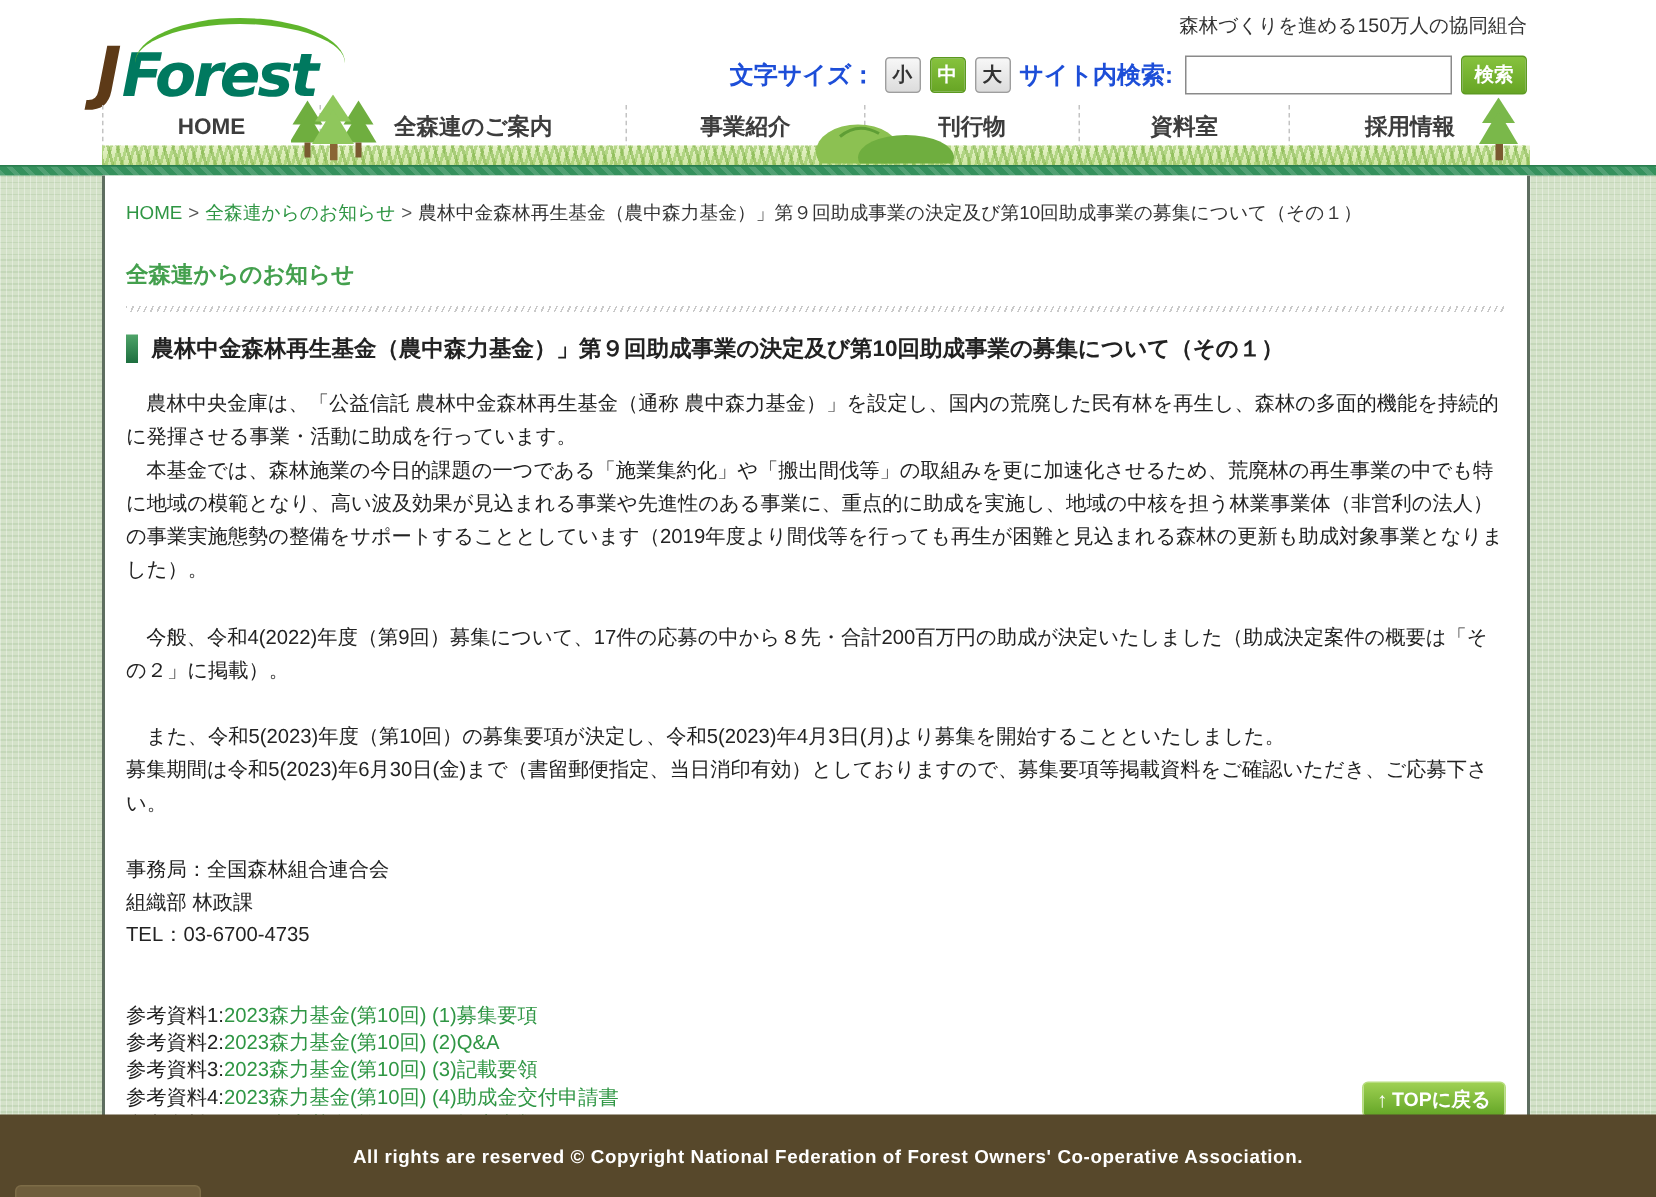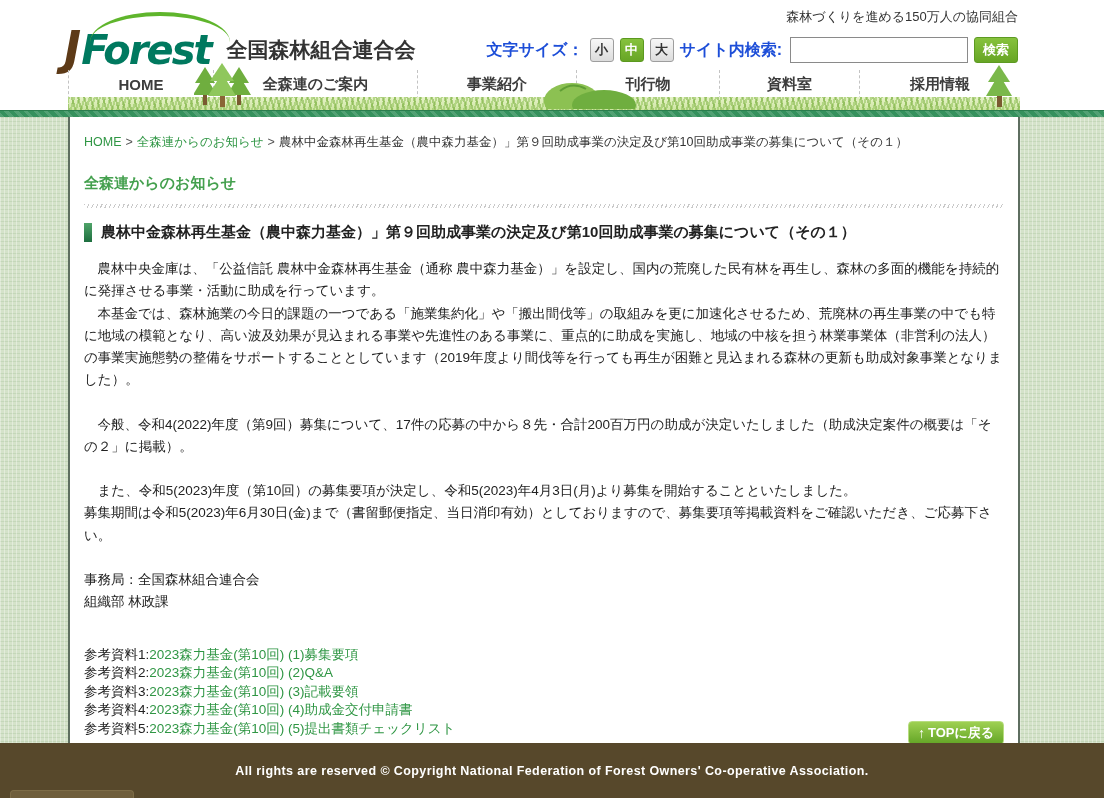--- a/index.html
+++ b/index.html
@@ -6,21 +6,21 @@
   body{
     width:1104px;height:798px;position:relative;overflow:hidden;
     font-family:"Liberation Sans","DejaVu Sans",sans-serif;
     background-color:#d4e2c9;
     background-image:
       repeating-linear-gradient(90deg, rgba(255,255,255,.35) 0 1px, rgba(0,0,0,0) 1px 4px),
       repeating-linear-gradient(0deg, rgba(160,190,148,.30) 0 1px, rgba(0,0,0,0) 1px 4px);
   }
   
   .header{position:relative;background:#fff;height:110px;}
-  .logo{position:absolute;left:64px;top:10px;display:flex;align-items:flex-end;gap:16px;text-decoration:none;cursor:pointer;}
+  .logo{position:absolute;left:64px;top:10px;display:flex;align-items:center;gap:16px;text-decoration:none;cursor:pointer;}
   .logo-mark{position:relative;padding-top:16px;}
   .logo-arc{position:absolute;left:26px;top:2px;width:140px;height:26px;
     border-top:4px solid #5fb52c;border-radius:50% 50% 0 0 / 100% 100% 0 0;}
   .logo-j{font-style:italic;font-weight:900;font-size:46px;line-height:44px;color:#5d3a17;font-family:"DejaVu Sans",sans-serif;}
   .logo-forest{font-style:italic;font-weight:900;font-size:40px;line-height:44px;color:#00795f;letter-spacing:-2px;font-family:"DejaVu Sans",sans-serif;}
   .org-name{font-size:21px;font-weight:bold;color:#333;padding-bottom:8px;}
   .header-right{position:absolute;right:86px;top:8px;text-align:right;}
   .tagline{font-size:13px;color:#333;}
   .controls{margin-top:11px;display:flex;align-items:center;justify-content:flex-end;gap:6px;}
   .ctl-label{font-size:16px;font-weight:bold;color:#1d4ed8;}
@@ -91,21 +91,20 @@
     background:#6f5e3c;border:1px solid #7d6c47;border-bottom:none;border-radius:4px 4px 0 0;}
 </style>
 </head>
 <body>
 
 <div class="header">
   <a class="logo">
     <span class="logo-mark">
       <span class="logo-arc"></span><span class="logo-j">J</span><span class="logo-forest">Forest</span>
     </span>
-    <span class="org-name">全国森林組合連合会</span>
   </a>
   <div class="header-right">
     <div class="tagline">森林づくりを進める150万人の協同組合</div>
     <div class="controls">
       <span class="ctl-label">文字サイズ：</span>
       <button class="fs-btn">小</button>
       <button class="fs-btn active">中</button>
       <button class="fs-btn">大</button>
       <span class="ctl-label">サイト内検索:</span>
       <input class="search-input" value="" style="">
@@ -168,20 +167,21 @@
 
   <p class="para first">　農林中央金庫は、「公益信託 農林中金森林再生基金（通称 農中森力基金）」を設定し、国内の荒廃した民有林を再生し、森林の多面的機能を持続的に発揮させる事業・活動に助成を行っています。
 　本基金では、森林施業の今日的課題の一つである「施業集約化」や「搬出間伐等」の取組みを更に加速化させるため、荒廃林の再生事業の中でも特に地域の模範となり、高い波及効果が見込まれる事業や先進性のある事業に、重点的に助成を実施し、地域の中核を担う林業事業体（非営利の法人）の事業実施態勢の整備をサポートすることとしています（2019年度より間伐等を行っても再生が困難と見込まれる森林の更新も助成対象事業となりました）。</p>
   <p class="para gap">　今般、令和4(2022)年度（第9回）募集について、17件の応募の中から８先・合計200百万円の助成が決定いたしました（助成決定案件の概要は「その２」に掲載）。</p>
   <p class="para gap">　また、令和5(2023)年度（第10回）の募集要項が決定し、令和5(2023)年4月3日(月)より募集を開始することといたしました。
 募集期間は令和5(2023)年6月30日(金)まで（書留郵便指定、当日消印有効）としておりますので、募集要項等掲載資料をご確認いただき、ご応募下さい。</p>
 
   <div class="contact">
     <div>事務局：全国森林組合連合会</div>
     <div>組織部 林政課</div>
+    <div>TEL：03-6700-4735</div>
   </div>
 
   <div class="refs">
     <div class="ref-row"><span>参考資料1:</span><a>2023森力基金(第10回) (1)募集要項</a></div>
     <div class="ref-row"><span>参考資料2:</span><a>2023森力基金(第10回) (2)Q&amp;A</a></div>
     <div class="ref-row"><span>参考資料3:</span><a>2023森力基金(第10回) (3)記載要領</a></div>
     <div class="ref-row"><span>参考資料4:</span><a>2023森力基金(第10回) (4)助成金交付申請書</a></div>
     <div class="ref-row"><span>参考資料5:</span><a>2023森力基金(第10回) (5)提出書類チェックリスト</a></div>
   </div>
 

